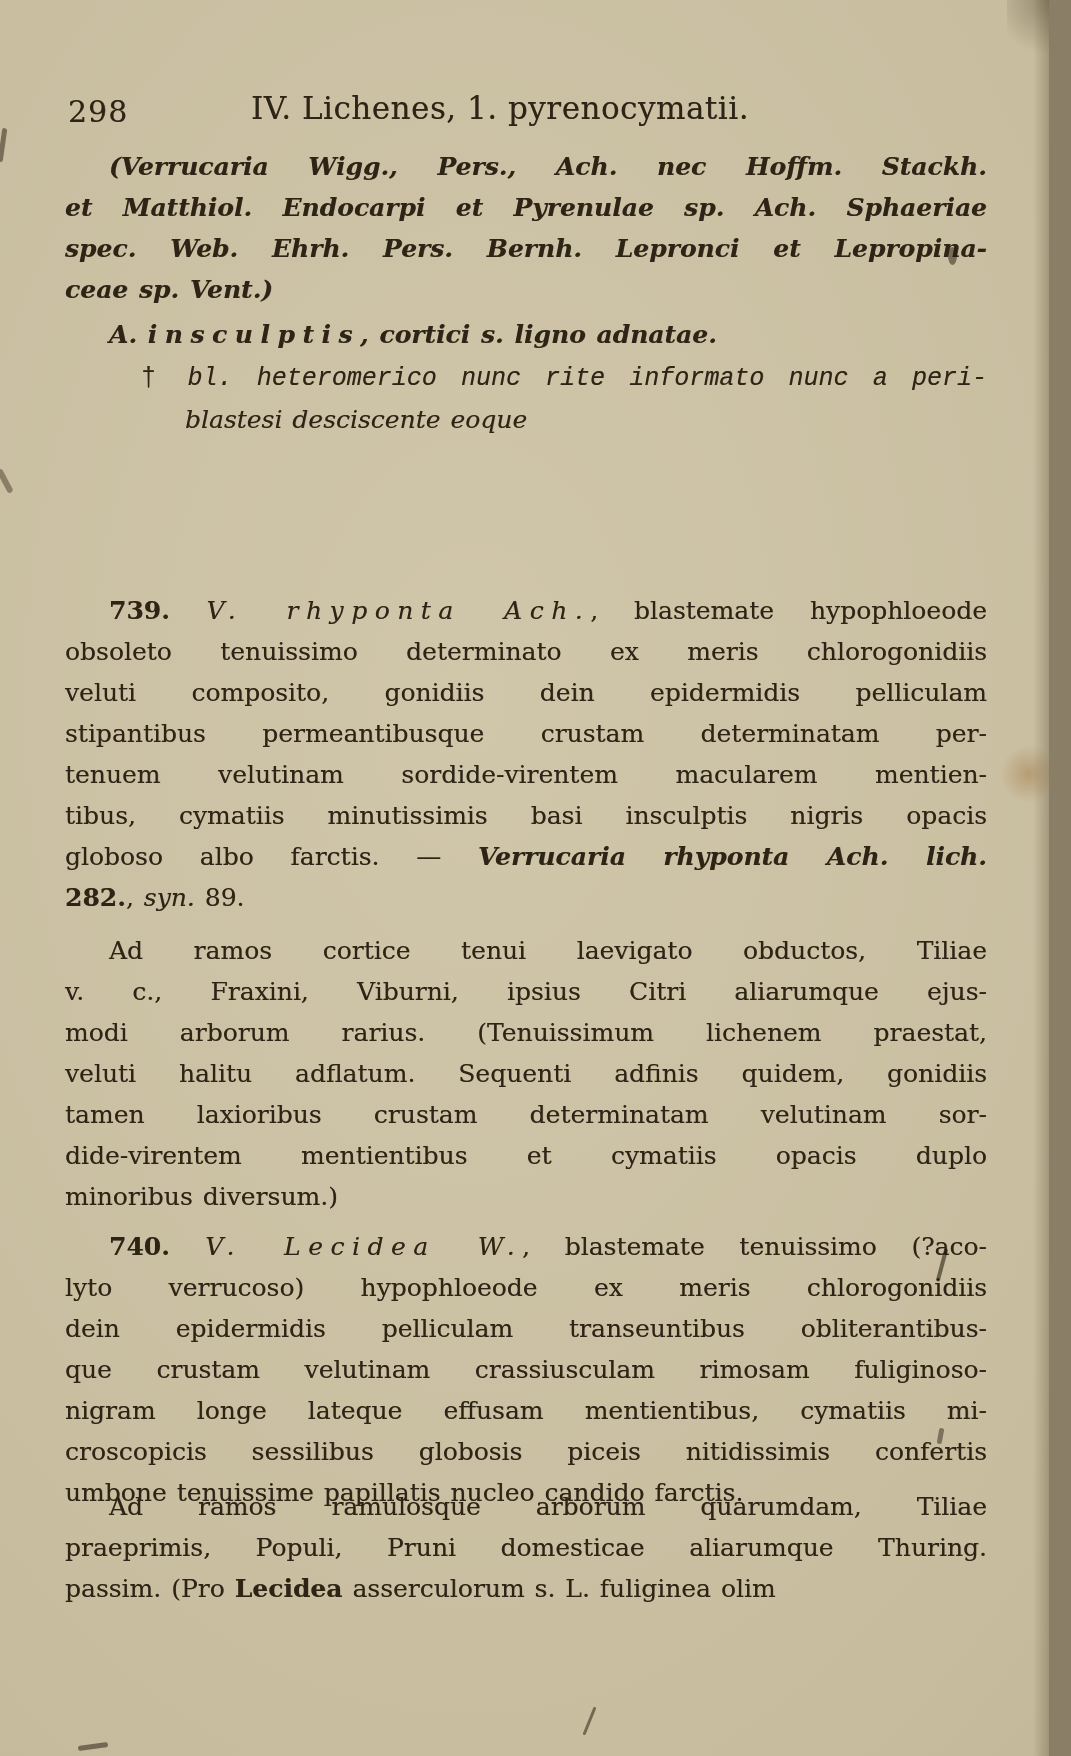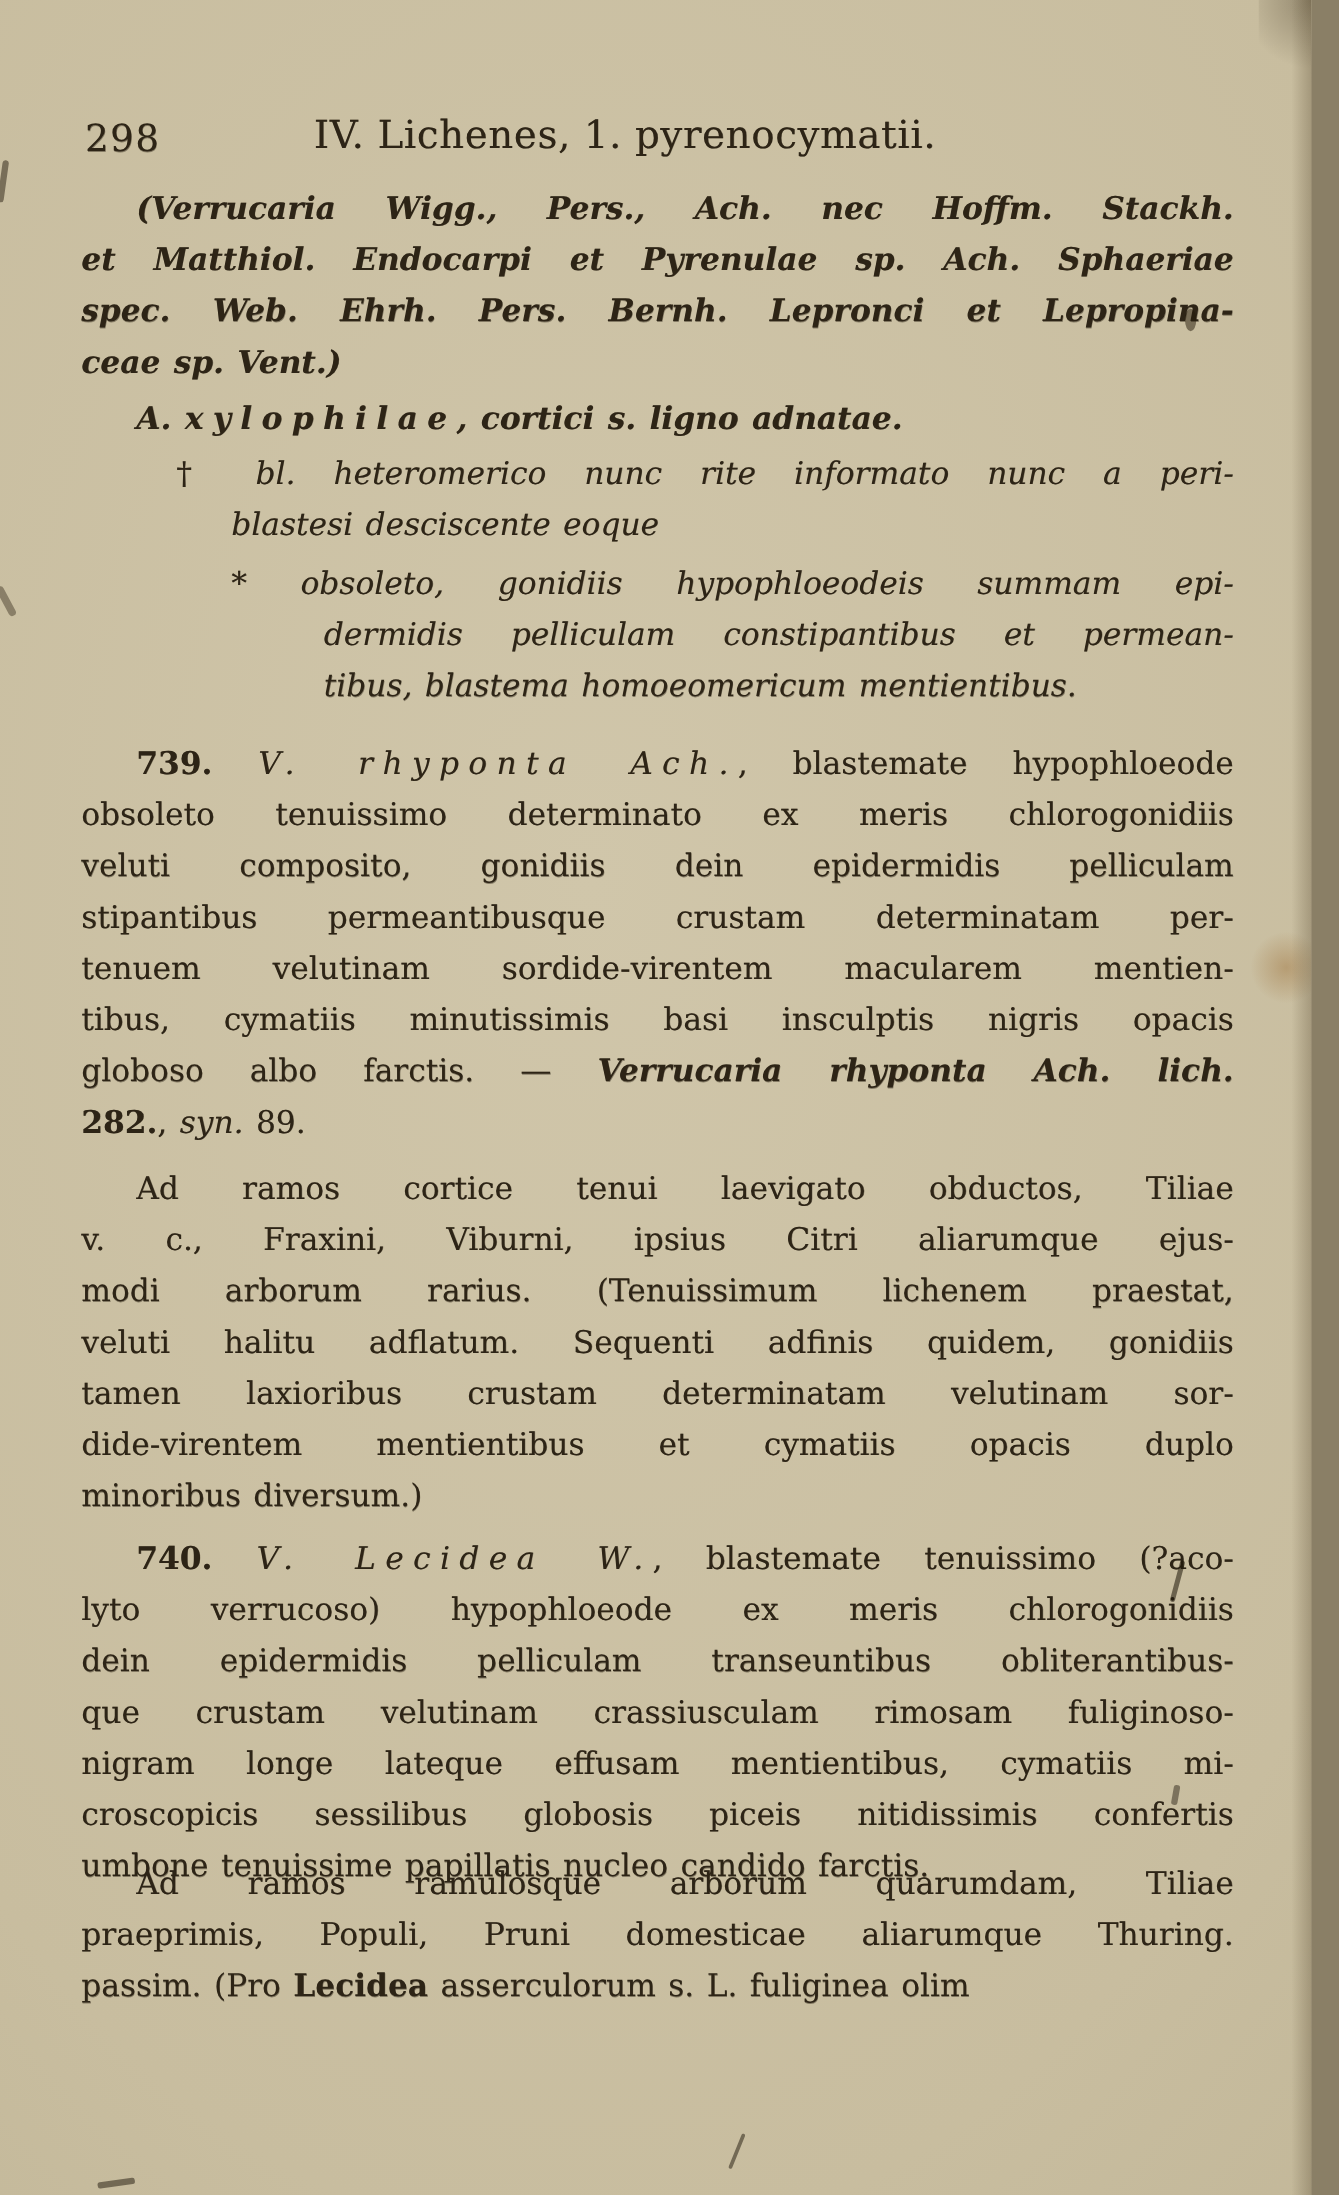--- a/index.html
+++ b/index.html
@@ -17,21 +17,21 @@
     content:"";position:absolute;right:0;top:0;width:16px;height:100%;
     background:linear-gradient(to right, rgba(70,55,30,0), rgba(70,55,30,.28));
     pointer-events:none;
   }
   .pagenum{position:absolute;left:68px;top:94px;font-size:30px;letter-spacing:1px;}
   .header{position:absolute;left:65px;top:90px;width:870px;text-align:center;font-size:31px;letter-spacing:.5px;}
   .block{position:absolute;left:65px;width:922px;font-size:25px;line-height:41px;word-spacing:.08em;}
   .line{text-align:justify;text-align-last:justify;white-space:normal;}
   .line.nj{text-align-last:left;}
   .ind1{padding-left:44px;}
-  .ind2{padding-left:76px;}
+  .ind2{padding-left:76px;font-family:Liberation Mono, monospace;}
   .ind3{padding-left:120px;}
   .ind4{padding-left:194px;}
   .s-i{font-style:italic;}
   .s-b{font-weight:700;}
   .s-sp{letter-spacing:.30em;}
   #blk-synonymy{top:146px;}
   #blk-section-a{top:314px;}
   #blk-dagger{top:358px;}
   #blk-star{top:446px;}
   #blk-e739{top:590px;}
@@ -60,30 +60,25 @@
   <div class="pagenum">298</div>
   <div class="header">IV. Lichenes, 1. pyrenocymatii.</div>
 
   <div class="block" id="blk-synonymy">
       <div class="line ind1"><span class="s-b s-i">(Verrucaria Wigg., Pers., Ach. nec Hoffm. Stackh.</span></div>
       <div class="line"><span class="s-b s-i">et Matthiol. Endocarpi et Pyrenulae sp. Ach. Sphaeriae</span></div>
       <div class="line"><span class="s-b s-i">spec. Web. Ehrh. Pers. Bernh. Lepronci et Lepropina-</span></div>
       <div class="line nj"><span class="s-b s-i">ceae sp. Vent.)</span></div>
     </div>
   <div class="block" id="blk-section-a">
-      <div class="line ind1 nj"><span class="s-b s-i">A. </span><span class="s-b s-i s-sp">xylophilae</span><span class="s-b s-i">, cortici s. ligno adnatae.</span></div>
+      <div class="line ind1 nj"><span class="s-b s-i">A. </span><span class="s-b s-i s-sp">insculptis</span><span class="s-b s-i">, cortici s. ligno adnatae.</span></div>
     </div>
   <div class="block" id="blk-dagger">
       <div class="line ind2"><span class="s-r">† </span><span class="s-i">bl. heteromerico nunc rite informato nunc a peri-</span></div>
       <div class="line ind3 nj"><span class="s-i">blastesi desciscente eoque</span></div>
-    </div>
-  <div class="block" id="blk-star">
-      <div class="line ind3"><span class="s-r">* </span><span class="s-i">obsoleto, gonidiis hypophloeodeis summam epi-</span></div>
-      <div class="line ind4"><span class="s-i">dermidis pelliculam constipantibus et permean-</span></div>
-      <div class="line ind4 nj"><span class="s-i">tibus, blastema homoeomericum mentientibus.</span></div>
     </div>
   <div class="block" id="blk-e739">
       <div class="line ind1"><span class="s-b">739. </span><span class="s-i s-sp">V. rhyponta Ach.</span><span class="s-r">, blastemate hypophloeode</span></div>
       <div class="line"><span class="s-r">obsoleto tenuissimo determinato ex meris chlorogonidiis</span></div>
       <div class="line"><span class="s-r">veluti composito, gonidiis dein epidermidis pelliculam</span></div>
       <div class="line"><span class="s-r">stipantibus permeantibusque crustam determinatam per-</span></div>
       <div class="line"><span class="s-r">tenuem velutinam sordide-virentem macularem mentien-</span></div>
       <div class="line"><span class="s-r">tibus, cymatiis minutissimis basi insculptis nigris opacis</span></div>
       <div class="line"><span class="s-r">globoso albo farctis. — </span><span class="s-b s-i">Verrucaria rhyponta Ach. lich.</span></div>
       <div class="line nj"><span class="s-b">282.</span><span class="s-r">, </span><span class="s-i">syn.</span><span class="s-r"> 89.</span></div>

